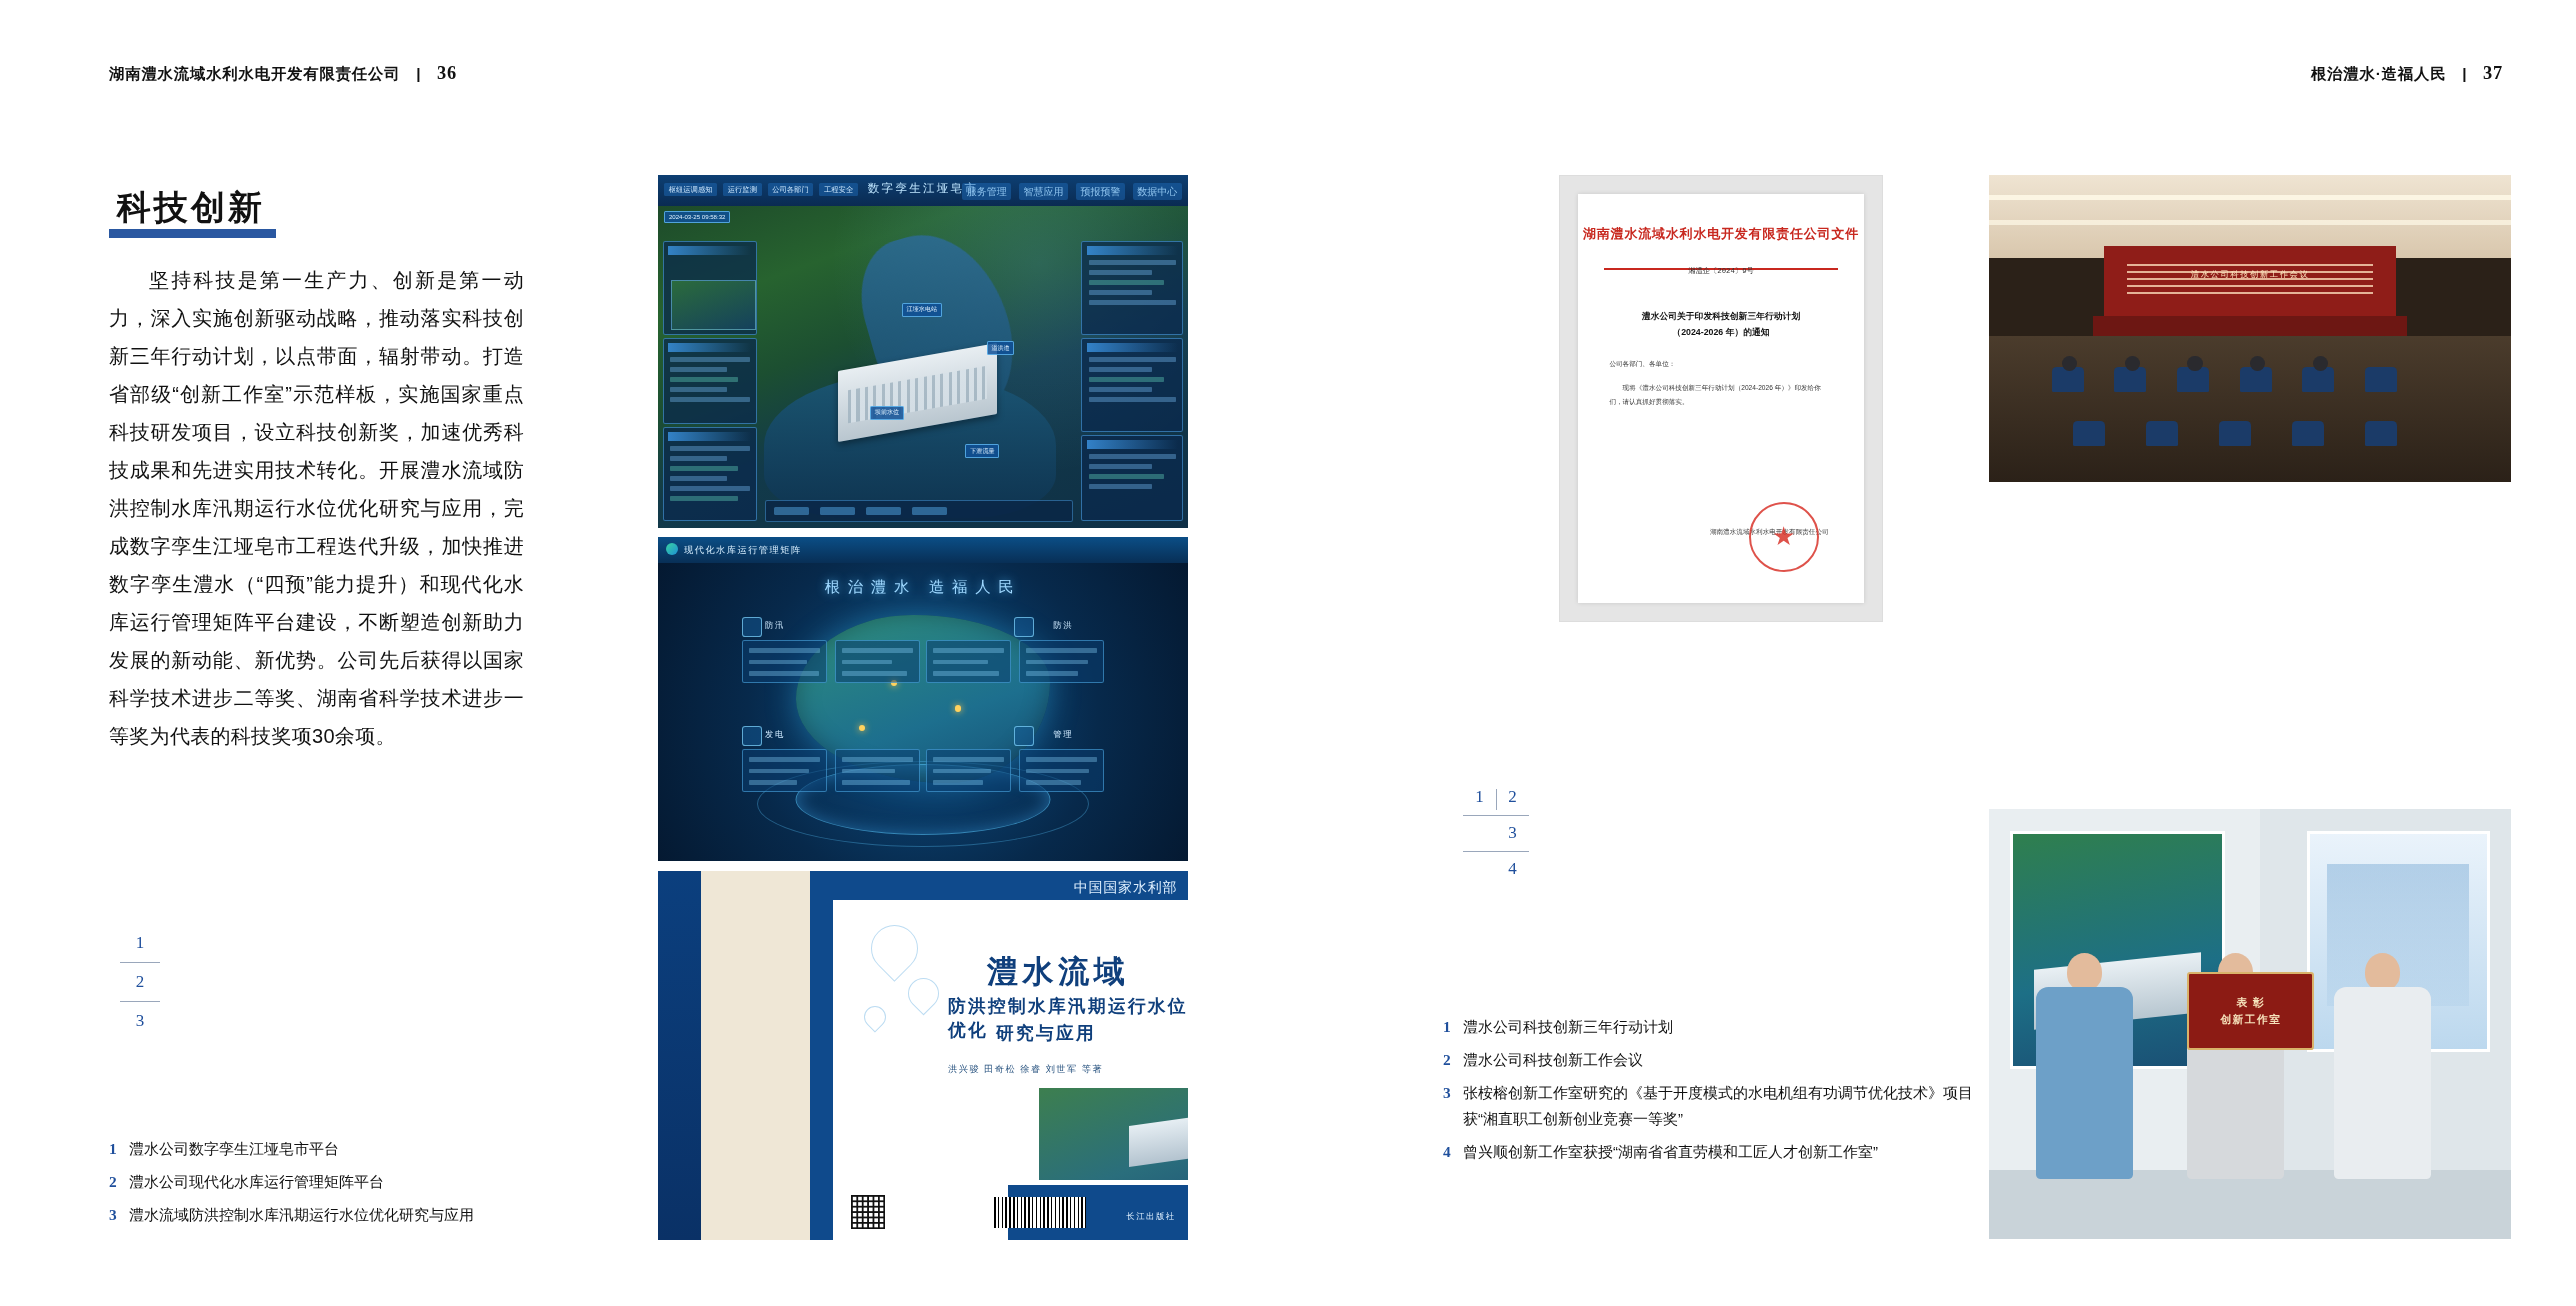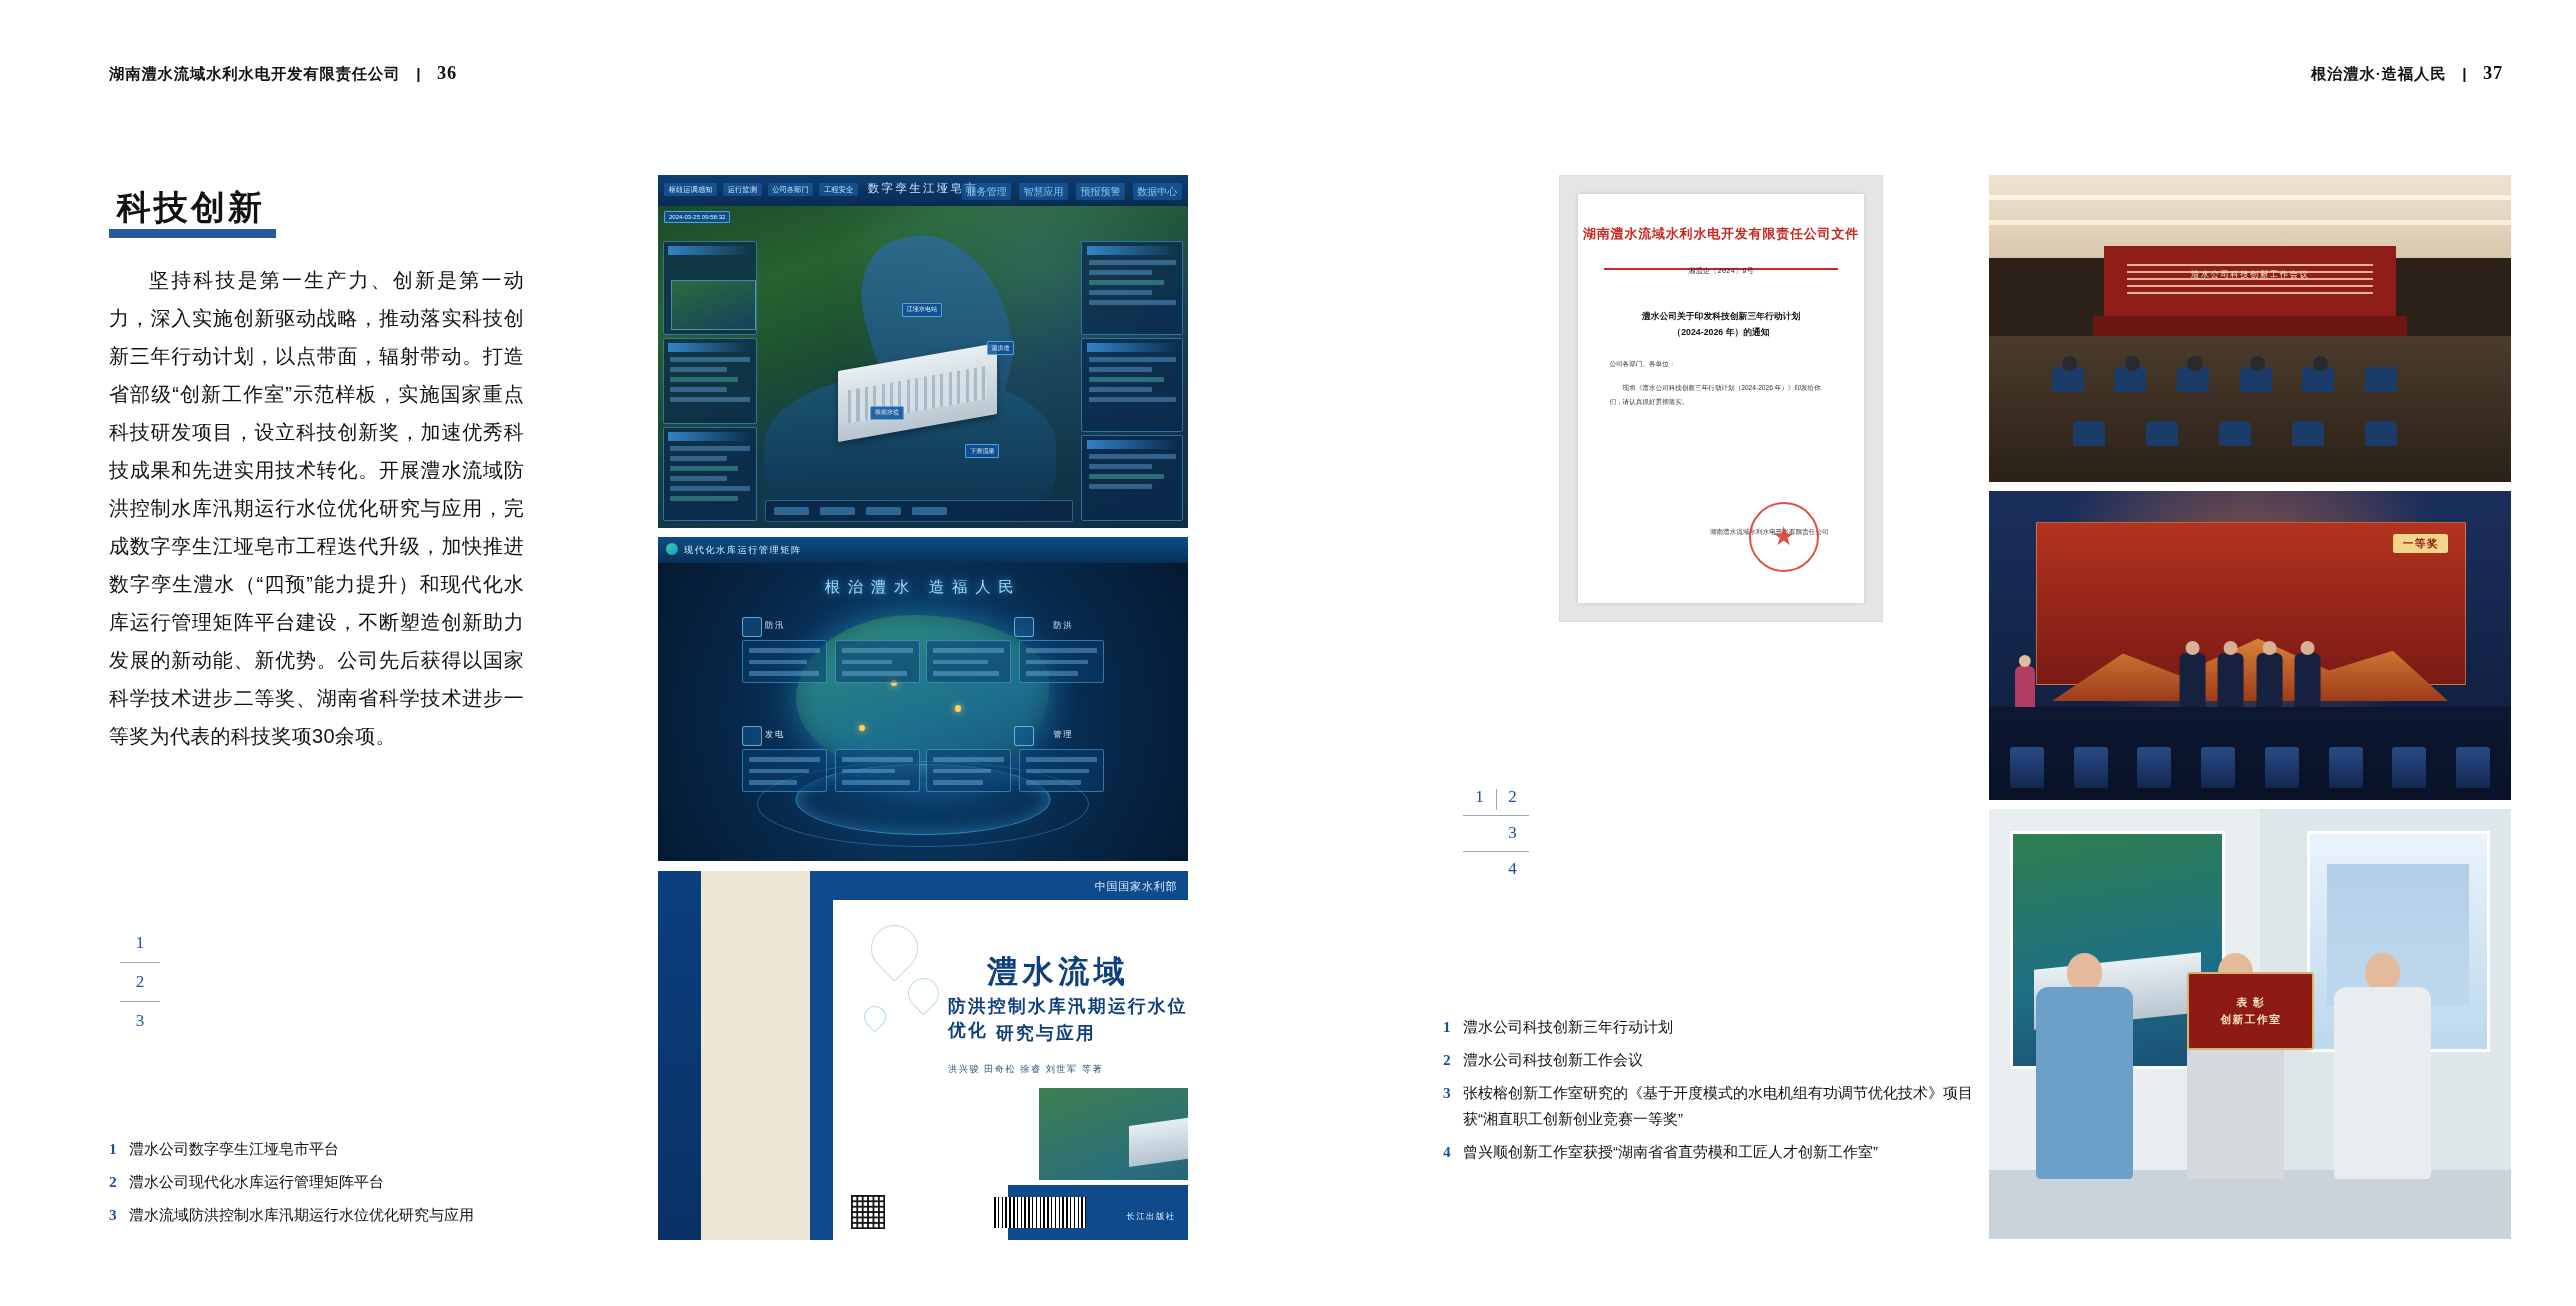--- a/index.html
+++ b/index.html
@@ -145,21 +145,21 @@
 
   
   .fig3{left:622px;top:871px;width:530px;height:369px;background:#ffffff;}
   .f3-spineL{position:absolute;left:0;top:0;width:43px;height:100%;background:linear-gradient(180deg,#0b3f7e,#0a3166);}
   .f3-backcov{position:absolute;left:43px;top:0;width:109px;height:100%;background:#efe7d6;}
   .f3-backtxt{position:absolute;left:51px;top:17px;width:92px;color:#10305e;font-size:7px;line-height:10.7px;
      writing-mode:vertical-rl;height:230px;letter-spacing:1.5px;}
   .f3-spine2{position:absolute;left:152px;top:0;width:23px;height:100%;background:#0f4a8c;}
   .f3-front{position:absolute;left:175px;top:0;right:0;bottom:0;background:#ffffff;}
   .f3-f-top{position:absolute;left:0;right:0;top:0;height:29px;background:#0f4a8c;}
-  .f3-f-logo{position:absolute;right:10.7px;top:7.7px;color:#dff0ff;font-size:11px;letter-spacing:0.8px;}
+  .f3-f-logo{position:absolute;right:10.7px;top:7.7px;color:#dff0ff;font-size:14px;letter-spacing:0.8px;}
   .f3-title1{position:absolute;left:calc(175px + 154px);top:80px;color:#0f3f7c;font-size:31px;font-weight:700;letter-spacing:4.6px;}
   .f3-title2{position:absolute;left:calc(175px + 115px);top:123px;color:#0f3f7c;font-size:17.7px;font-weight:700;letter-spacing:2.3px;}
   .f3-title3{position:absolute;left:calc(175px + 163px);top:150px;color:#0f3f7c;font-size:17.7px;font-weight:700;letter-spacing:2.3px;}
   .f3-authors{position:absolute;left:calc(175px + 115px);top:192px;color:#27527f;font-size:9.2px;letter-spacing:1.5px;}
   .f3-drop{position:absolute;border:1.5px solid #bcdcf2;border-radius:50% 50% 50% 0;transform:rotate(-45deg);}
   .f3-photo{position:absolute;left:calc(175px + 31px);bottom:60px;width:322px;height:92px;
      background:linear-gradient(160deg,#3d7f4f,#2a6e7c 55%,#1d4f77);}
   .f3-photo:after{content:"";position:absolute;left:28%;top:30%;width:44%;height:45%;
      background:linear-gradient(180deg,#e6eef3,#b3c3cf);transform:skewY(-8deg);}
   .f3-bottom{position:absolute;left:175px;right:0;bottom:0;height:55px;background:#0f4a8c;}
@@ -553,44 +553,20 @@
     <div class="f5-seat" style="left:58%;top:246px;"></div>
     <div class="f5-seat" style="left:72%;top:246px;"></div>
     <div class="f5-head" style="left:14%;top:181px;"></div>
     <div class="f5-head" style="left:26%;top:181px;"></div>
     <div class="f5-head" style="left:38%;top:181px;"></div>
     <div class="f5-head" style="left:50%;top:181px;"></div>
     <div class="f5-head" style="left:62%;top:181px;"></div>
     <div class="f1-tag" style="left:50%;transform:translateX(-50%);top:92px;font-size:8.4px;background:rgba(120,20,16,.0);border:none;color:#ffe7bf;letter-spacing:1.5px;">澧水公司科技创新工作会议</div>
   </div>
 
-  <div class="fig fig6">
-    <div class="f6-bg"></div>
-    <div class="f6-screen"></div>
-    <div class="f6-mount"></div>
-    <div class="f6-badge">一等奖</div>
-    <div class="f6-people">
-      <div class="f6-person"></div>
-      <div class="f6-person"></div>
-      <div class="f6-person"></div>
-      <div class="f6-person"></div>
-    </div>
-    <div class="f6-host"></div>
-    <div class="f6-floor"></div>
-    <div class="f6-pods">
-      <div class="f6-pod"></div>
-      <div class="f6-pod"></div>
-      <div class="f6-pod"></div>
-      <div class="f6-pod"></div>
-      <div class="f6-pod"></div>
-      <div class="f6-pod"></div>
-      <div class="f6-pod"></div>
-      <div class="f6-pod"></div>
-    </div>
-  </div>
 
   <div class="fig fig7">
     <div class="f7-wallL"></div>
     <div class="f7-poster"></div>
     <div class="f7-poster2"></div>
     <div class="f7-floor"></div>
     <div class="f7-p f7-p1">
       <div class="hd"></div>
       <div class="bd"></div>
     </div>

